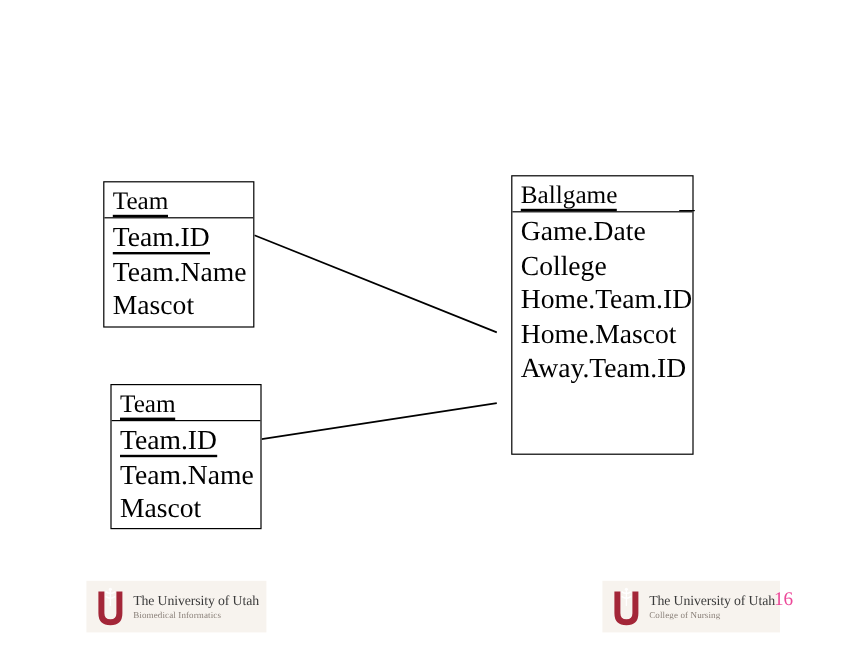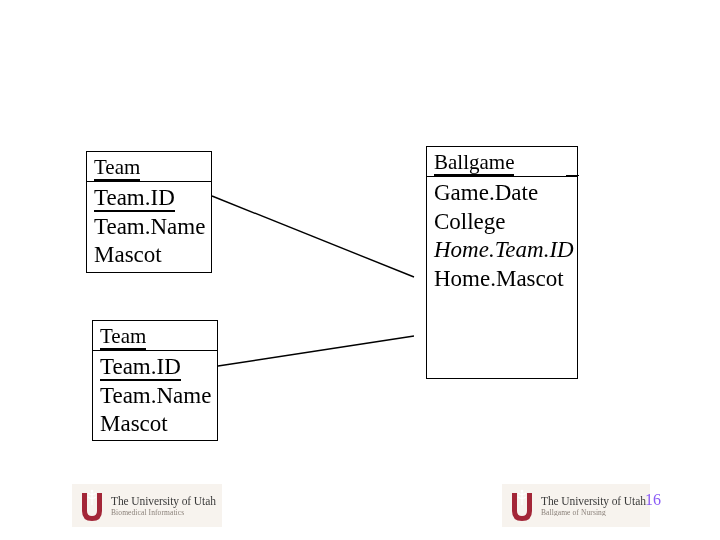--- a/index.html
+++ b/index.html
@@ -60,21 +60,20 @@
   }
   .attr {
     font-size: 23px;
     line-height: 28.5px;
     white-space: nowrap;
   }
   .attr .pk {
     border-bottom: 2.4px solid #000000;
   }
   .attr.fk {
-    font-style: italic;
   }
 
   
   #entity-team-1 {
     left: 86px;
     top: 151px;
     width: 126px;
     height: 122px;
   }
   #entity-team-2 {
@@ -143,21 +142,21 @@
     white-space: nowrap;
     letter-spacing: 0.1px;
     margin-top: 2px;
   }
   #page-number {
     position: absolute;
     left: 645px;
     top: 490px;
     font-size: 16px;
     line-height: 20px;
-    color: #8b5cf6;
+    color: #ec4899;
   }
 </style>
 </head>
 <body>
 
 <div id="slide">
 
   <svg id="connectors" viewBox="0 0 720 540" width="720" height="540">
     <line id="rel-line-0" stroke="#000000" stroke-width="1.4" x1="212" y1="196" x2="414" y2="277"></line>
     <line id="rel-line-1" stroke="#000000" stroke-width="1.4" x1="218" y1="366" x2="414" y2="336"></line>
@@ -181,20 +180,21 @@
     </div>
   </div>
 
   <div class="entity" id="entity-ballgame">
     <div class="entity-title"><span class="u">Ballgame</span></div>
     <div class="attr-list">
       <div class="attr">Game.Date</div>
       <div class="attr">College</div>
       <div class="attr fk">Home.Team.ID</div>
       <div class="attr">Home.Mascot</div>
+      <div class="attr fk">Away.Team.ID</div>
     </div>
   </div>
 
   <div id="ballgame-header-overshoot"></div>
 
   <div class="logo" id="logo-left">
     <svg class="logo-mark" viewBox="0 0 30 34">
       <path d="M5 4 L10 4 L10 22 Q10 27 15 27 Q20 27 20 22 L20 4 L25 4 L25 22 Q25 32 15 32 Q5 32 5 22 Z" fill="#a32638"></path>
       <path d="M15 1 L15 16 M11 4 Q15 7 19 4 M11 8 Q15 11 19 8" stroke="#ffffff" stroke-width="1.1" fill="none"></path>
       <circle cx="15" cy="2" r="1.3" fill="#ffffff"></circle>
@@ -206,19 +206,19 @@
   </div>
 
   <div class="logo" id="logo-right">
     <svg class="logo-mark" viewBox="0 0 30 34">
       <path d="M5 4 L10 4 L10 22 Q10 27 15 27 Q20 27 20 22 L20 4 L25 4 L25 22 Q25 32 15 32 Q5 32 5 22 Z" fill="#a32638"></path>
       <path d="M15 1 L15 16 M11 4 Q15 7 19 4 M11 8 Q15 11 19 8" stroke="#ffffff" stroke-width="1.1" fill="none"></path>
       <circle cx="15" cy="2" r="1.3" fill="#ffffff"></circle>
     </svg>
     <div class="logo-text">
       <div class="logo-line1">The University of Utah</div>
-      <div class="logo-line2">Ballgame of Nursing</div>
+      <div class="logo-line2">College of Nursing</div>
     </div>
   </div>
 
   <div id="page-number">16</div>
 
 </div>
 
 </body></html>

